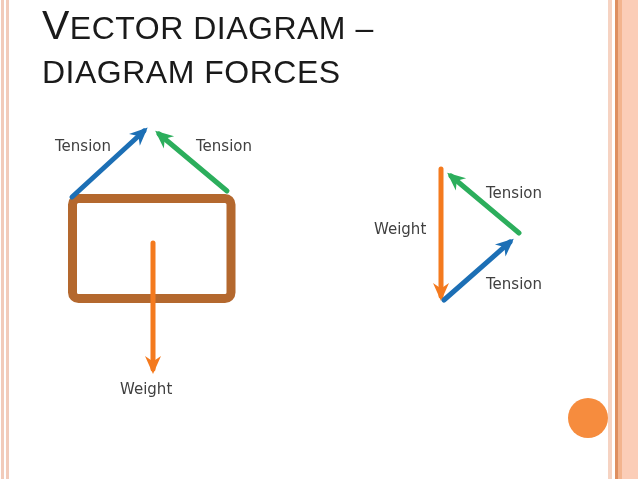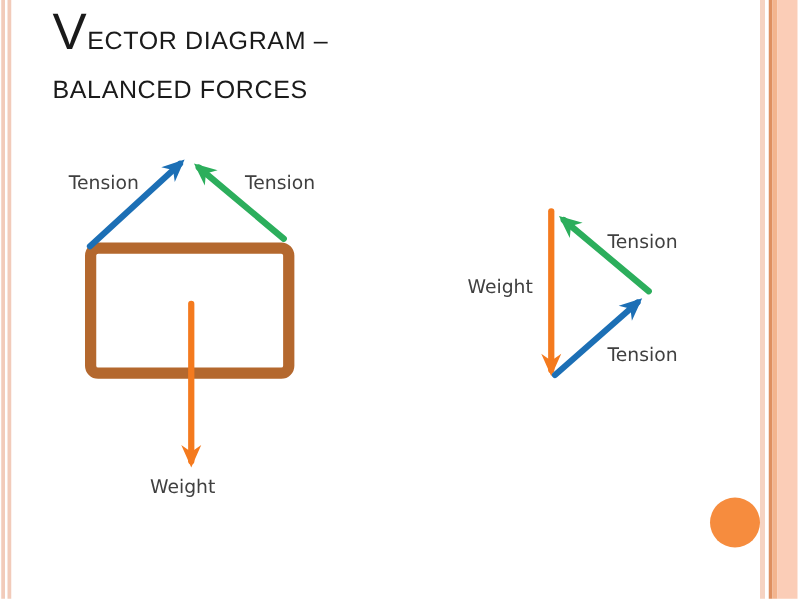--- a/index.html
+++ b/index.html
@@ -26,21 +26,21 @@
 
   
   .title {
     position: absolute; left: 42px; top: 2px;
     color: #1a1a1a;
     letter-spacing: 0.5px;
     white-space: nowrap;
   }
   .title-line { line-height: 47px; height: 47px; }
   .title .lead { font-size: 41px; }
-  .title .rest, .title .small { font-size: 20px; }
+  .title .rest, .title .small { font-size: 32px; }
 
   
   .lbl {
     position: absolute;
     font-family: "DejaVu Sans", sans-serif;
     font-size: 15px;
     color: #404040;
     white-space: nowrap;
   }
   .lbl-tension-left   { left: 55px;  top: 137px; }
@@ -59,21 +59,21 @@
 
   <div class="vstripe ls1"></div>
   <div class="vstripe ls2"></div>
   <div class="vstripe rs1"></div>
   <div class="vstripe rs2"></div>
   <div class="vstripe rs3"></div>
   <div class="vstripe rs4"></div>
 
   <div class="title">
     <div class="title-line"><span class="lead">V</span><span class="rest">ECTOR DIAGRAM –</span></div>
-    <div class="title-line small">BALANCED FORCES</div>
+    <div class="title-line small">DIAGRAM FORCES</div>
   </div>
 
   <svg class="art" width="638" height="479" viewBox="0 0 638 479">
     <defs>
       <marker id="ah-blue" viewBox="0 0 20 18" markerWidth="20" markerHeight="18" refX="14" refY="9" orient="auto" markerUnits="userSpaceOnUse">
         <path d="M1,1 L19,9 L1,17 L6.5,9 Z" stroke-linejoin="round" fill="#1C6FB5"></path>
       </marker>
       <marker id="ah-green" viewBox="0 0 20 18" markerWidth="20" markerHeight="18" refX="14" refY="9" orient="auto" markerUnits="userSpaceOnUse">
         <path d="M1,1 L19,9 L1,17 L6.5,9 Z" stroke-linejoin="round" fill="#2CAE5C"></path>
       </marker>

